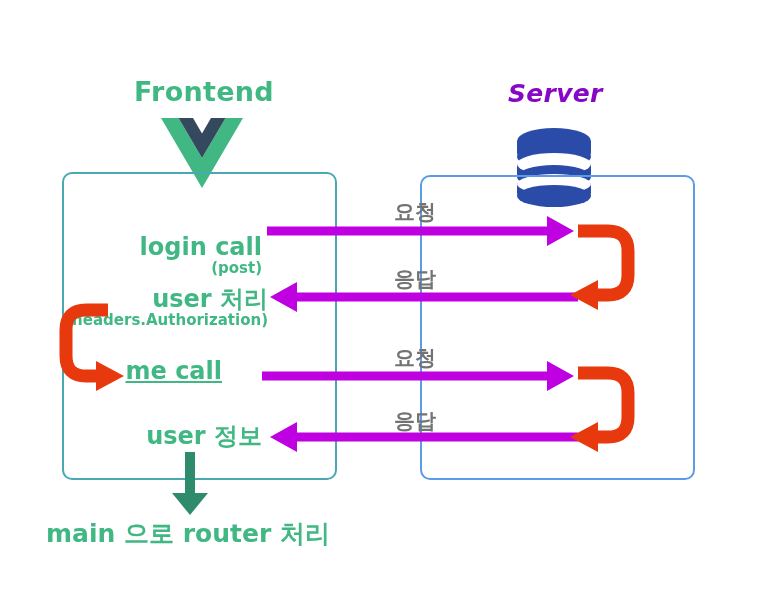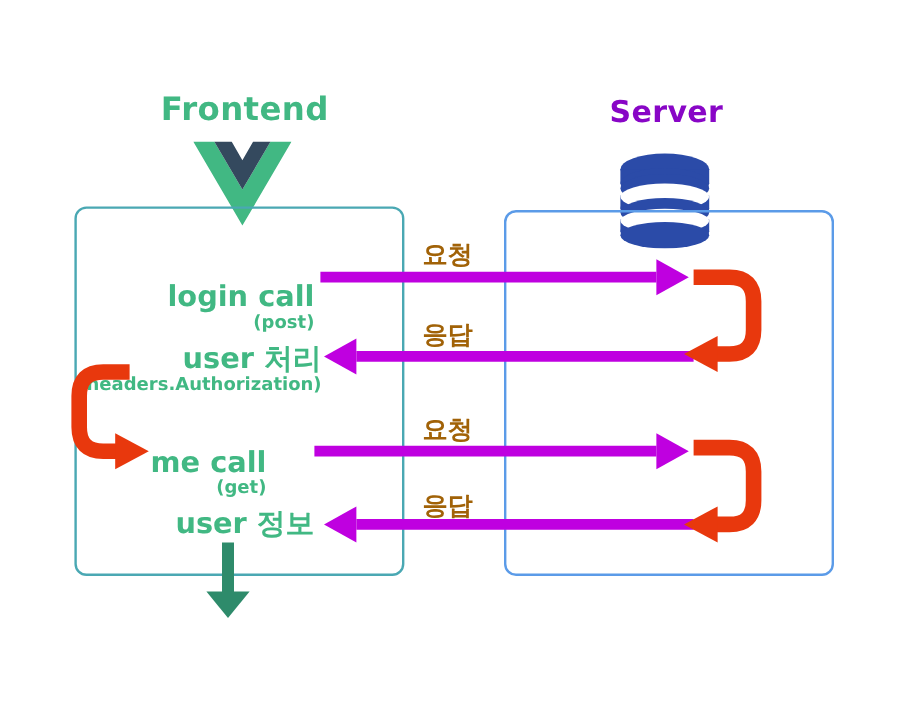--- a/index.html
+++ b/index.html
@@ -28,20 +28,21 @@
     letter-spacing: 0.3px;
     white-space: nowrap;
   }
   .title-server {
     left: 508px; top: 79px;
     font-size: 25px;
     font-weight: bold;
     color: #8806c6;
     letter-spacing: 0.3px;
     white-space: nowrap;
+    font-style: italic;
   }
 
   
   .box-frontend {
     left: 62px; top: 172px;
     width: 275px; height: 308px;
     border: 2.5px solid #4aa8b3;
     border-radius: 10px;
     box-sizing: border-box;
     background: transparent;
@@ -65,29 +66,30 @@
     color: #41b883;
     font-weight: bold;
     white-space: nowrap;
     text-align: right;
   }
   .step-main { font-size: 24px; line-height: 26px; }
   .step-sub  { font-size: 15px; line-height: 17px; font-weight: bold; }
 
   .lbl-login { left: 0px; top: 218px; width: 262px; margin-top: 16px; }
   .lbl-token { left: 0px; top: 286px; width: 268px; }
-  .lbl-me    { left: 0px; top: 372px; width: 222px; }
+  .lbl-me    { left: 0px; top: 358px; width: 222px; text-decoration: underline; }
   .lbl-user  { left: 0px; top: 423px; width: 262px; }
 
   
   .chan {
-    color: #a16207;
+    color: #737373;
     font-weight: bold;
     font-size: 21px;
     white-space: nowrap;
+    margin-left: 42px;
   }
   .chan-1 { left: 352px; top: 198px; }
   .chan-2 { left: 352px; top: 265px; }
   .chan-3 { left: 352px; top: 344px; }
   .chan-4 { left: 352px; top: 407px; }
 
   
   .server-note {
     left: 462px; top: 327px;
     color: #8806c6;
@@ -155,33 +157,33 @@
     <div class="step-sub">(post)</div>
   </div>
 
   <div class="abs step lbl-token">
     <div class="step-main">user 처리</div>
     <div class="step-sub">(headers.Authorization)</div>
   </div>
 
   <div class="abs step lbl-me">
     <div class="step-main">me call</div>
-    <div class="step-sub">(get)</div>
   </div>
 
   <div class="abs step lbl-user">
     <div class="step-main">user 정보</div>
   </div>
 
   <div class="abs chan chan-1">요청</div>
   <div class="abs chan chan-2">응답</div>
   <div class="abs chan chan-3">요청</div>
   <div class="abs chan chan-4">응답</div>
 
 
+  <div class="abs bottom-note">main 으로 router 처리</div>
 
   <svg class="abs overlay" width="758" height="594" viewBox="0 0 758 594">
 
     <g>
       <line x1="267" y1="231" x2="547" y2="231" stroke="#bf00e0" stroke-width="9"></line>
       <polygon points="547,216 574,231 547,246" fill="#bf00e0"></polygon>
     </g>
 
     <g>
       <line x1="578" y1="297" x2="297" y2="297" stroke="#bf00e0" stroke-width="9"></line>

